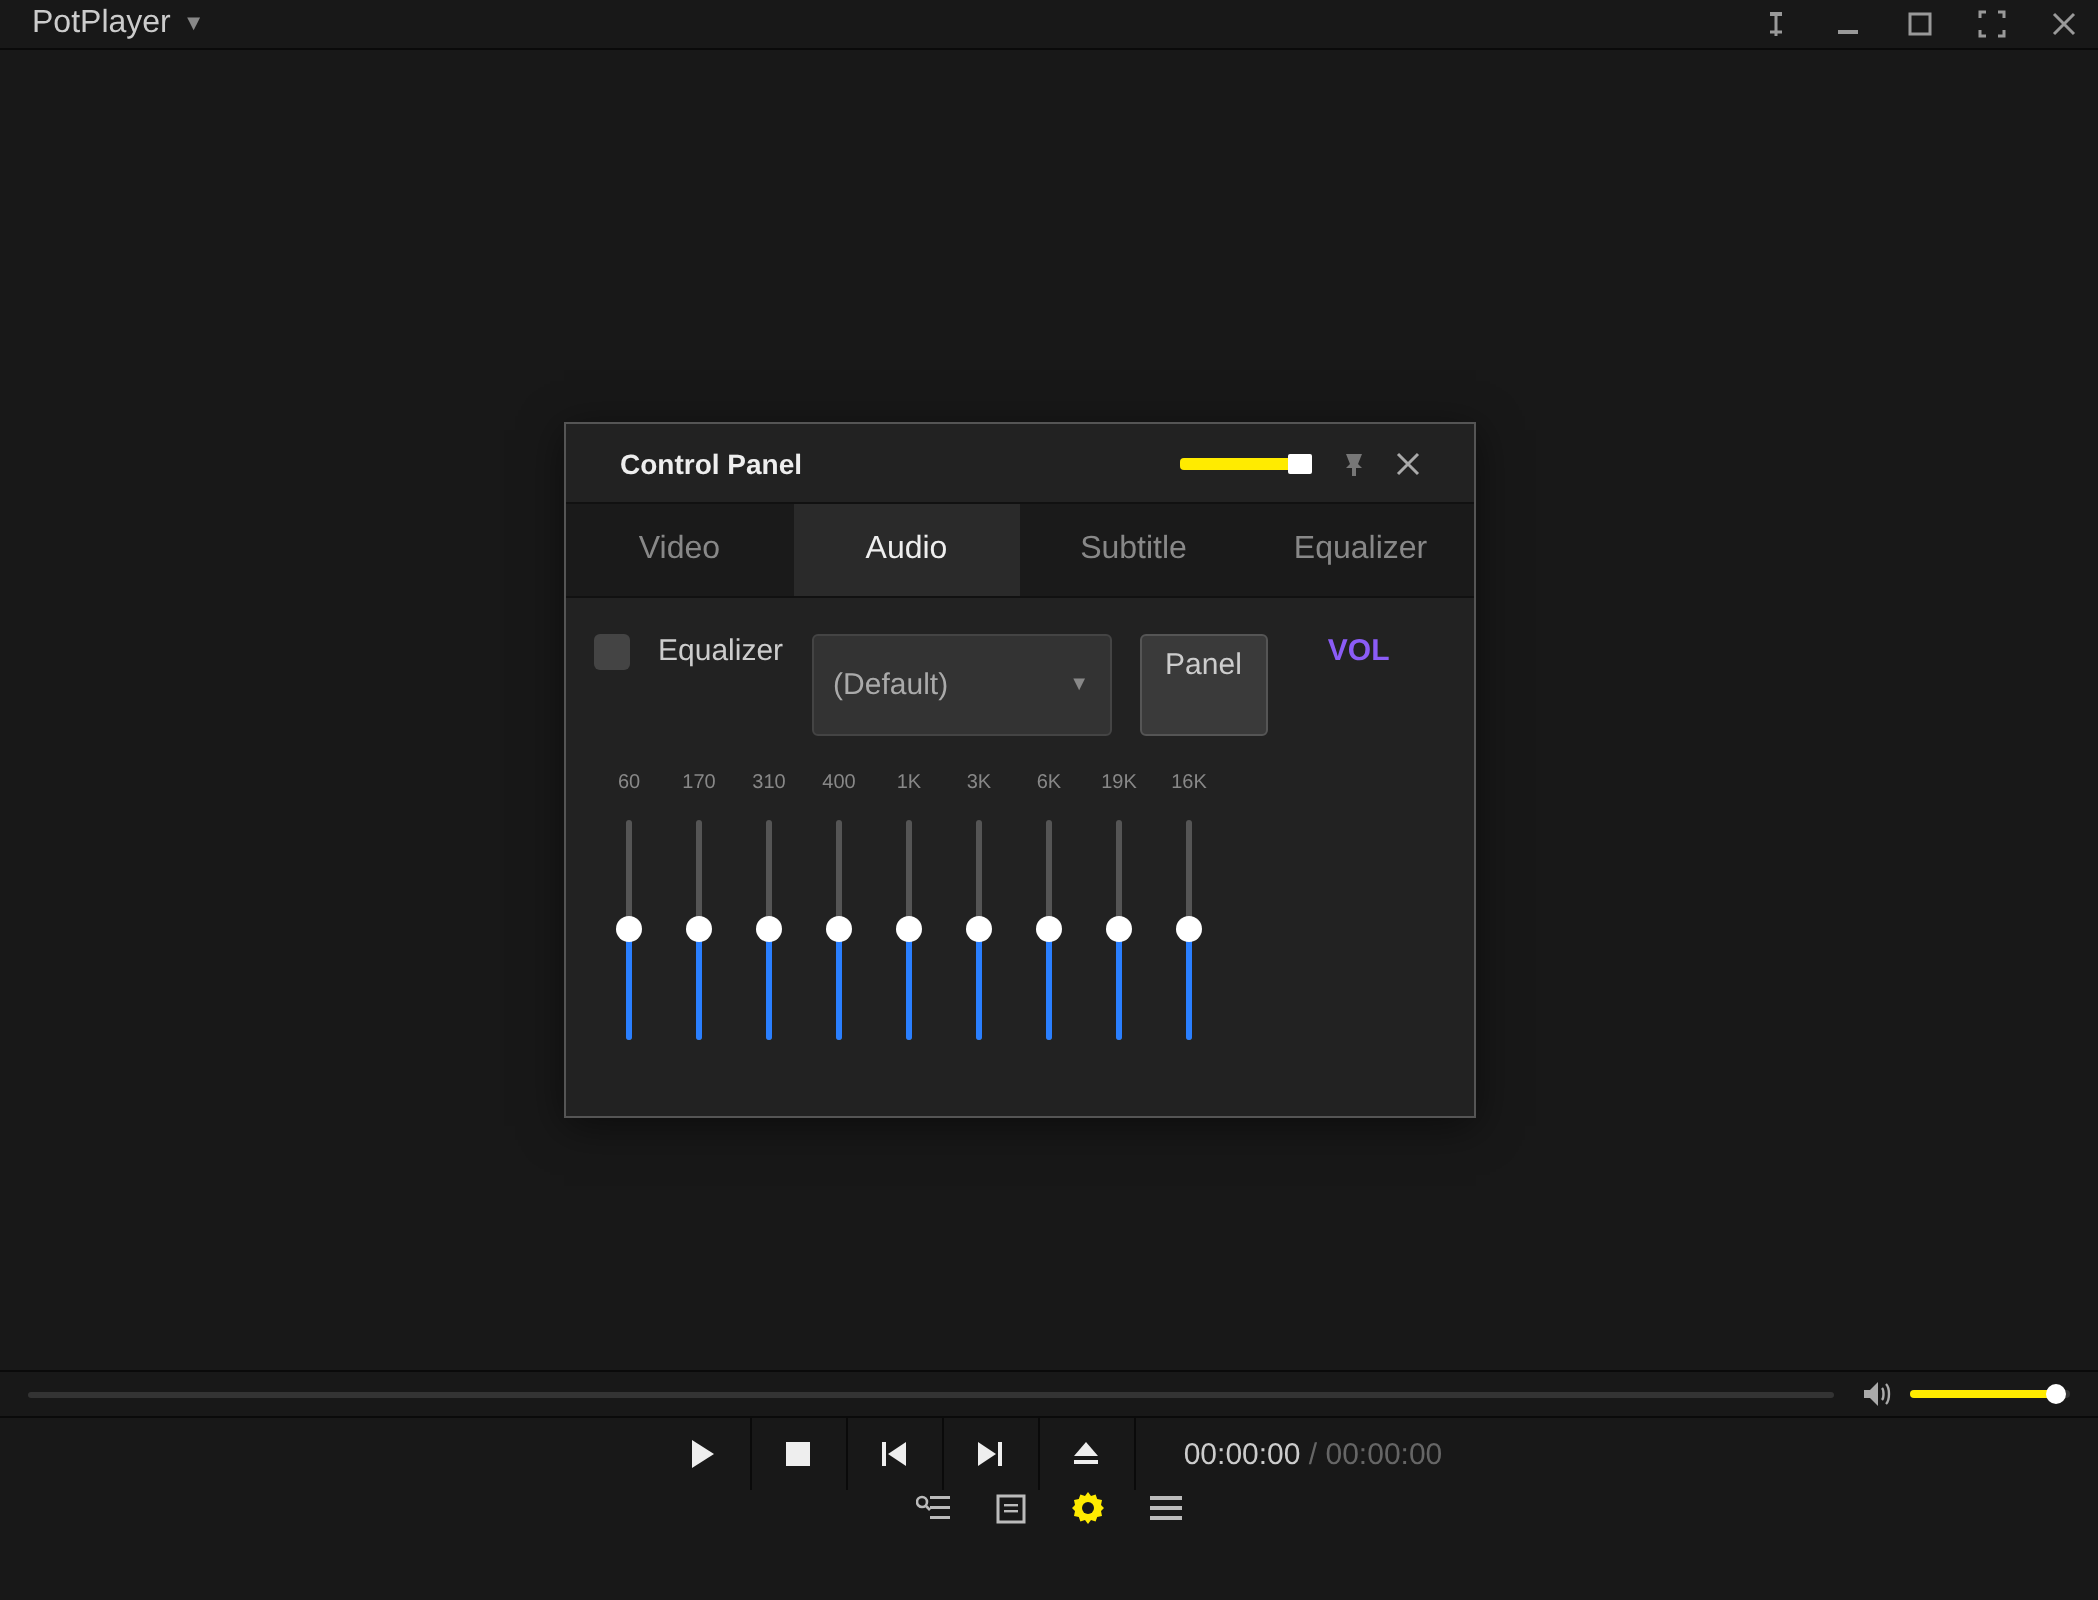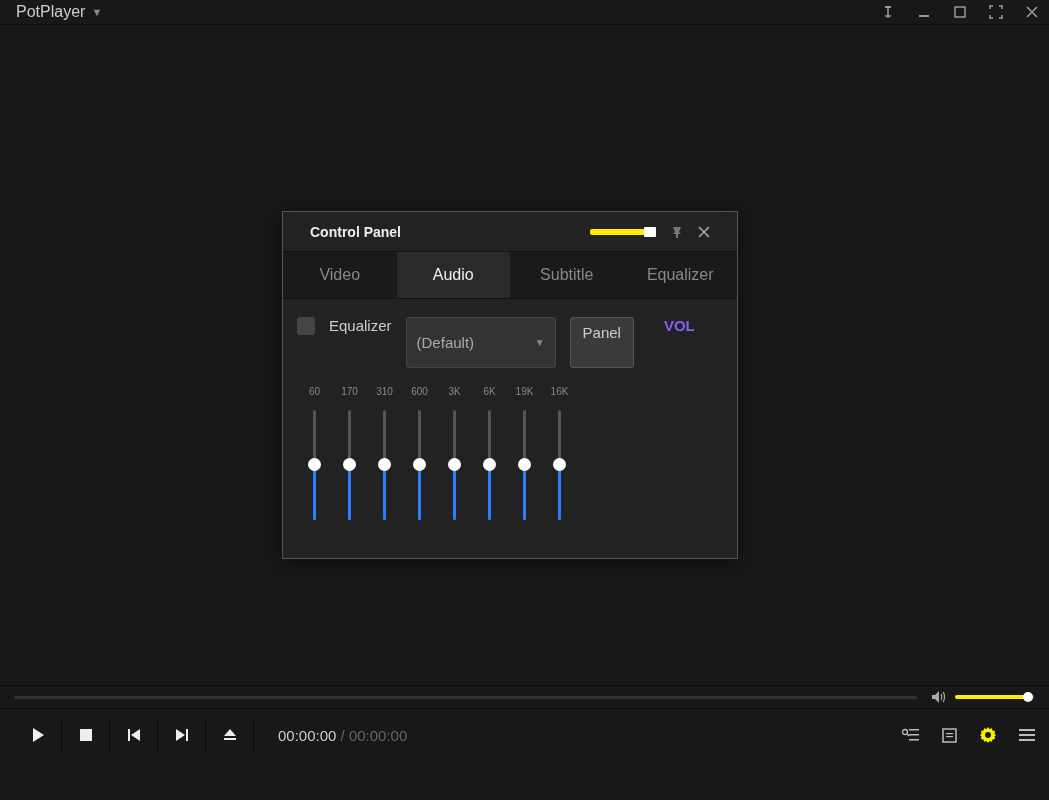--- a/index.html
+++ b/index.html
@@ -50,21 +50,21 @@
 
 
 .seekbar { height:24px; background:#181818; display:flex; align-items:center; padding:0 14px; border-top:1px solid #0a0a0a; border-bottom:1px solid #0a0a0a; }
 .seek-track { flex:1; height:3px; background:#333; border-radius:2px; }
 .vol-area { display:flex; align-items:center; gap:8px; margin-left:14px; }
 .vol-slider { width:80px; height:4px; background:#333; position:relative; border-radius:2px; }
 .vol-fill { position:absolute; left:0; top:0; height:100%; width:90%; background:#ffeb00; border-radius:2px; }
 .vol-thumb { position:absolute; right:2px; top:-3px; width:10px; height:10px; background:#fff; border-radius:50%; }
 
 
-.bottom { height:52px; background:#181818; display:flex; align-items:center; padding:0 14px; justify-content:space-between; }
+.bottom { height:52px; background:#181818; display:flex; align-items:center; padding:0 14px; justify-content:space-between;flex-direction:column; }
 .b-left { display:flex; align-items:center; gap:0; }
 .b-btn { width:48px; height:36px; display:flex; align-items:center; justify-content:center; color:#ddd; cursor:pointer; border-right:1px solid #0a0a0a; }
 .b-btn:last-of-type { border-right:none; }
 .timecode { margin-left:24px; color:#ccc; font-size:15px; }
 .timecode .dur { color:#666; }
 .b-right { display:flex; align-items:center; gap:22px; color:#bbb; }
 .gear { color:#ffeb00; }
 svg { display:block; }
 </style>
 </head>
@@ -163,21 +163,28 @@
             </div>
           </div>
         <div class="sl-col">
             <span class="sl-lbl">310</span>
             <div class="sl-track">
               <div class="sl-fill" style="height:50%"></div>
               <div class="sl-thumb" style="bottom:calc(50% - 6px)"></div>
             </div>
           </div>
         <div class="sl-col">
-            <span class="sl-lbl">600</span>
+            <span class="sl-lbl">400</span>
+            <div class="sl-track">
+              <div class="sl-fill" style="height:50%"></div>
+              <div class="sl-thumb" style="bottom:calc(50% - 6px)"></div>
+            </div>
+          </div>
+        <div class="sl-col">
+            <span class="sl-lbl">1K</span>
             <div class="sl-track">
               <div class="sl-fill" style="height:50%"></div>
               <div class="sl-thumb" style="bottom:calc(50% - 6px)"></div>
             </div>
           </div>
         <div class="sl-col">
             <span class="sl-lbl">3K</span>
             <div class="sl-track">
               <div class="sl-fill" style="height:50%"></div>
               <div class="sl-thumb" style="bottom:calc(50% - 6px)"></div>

